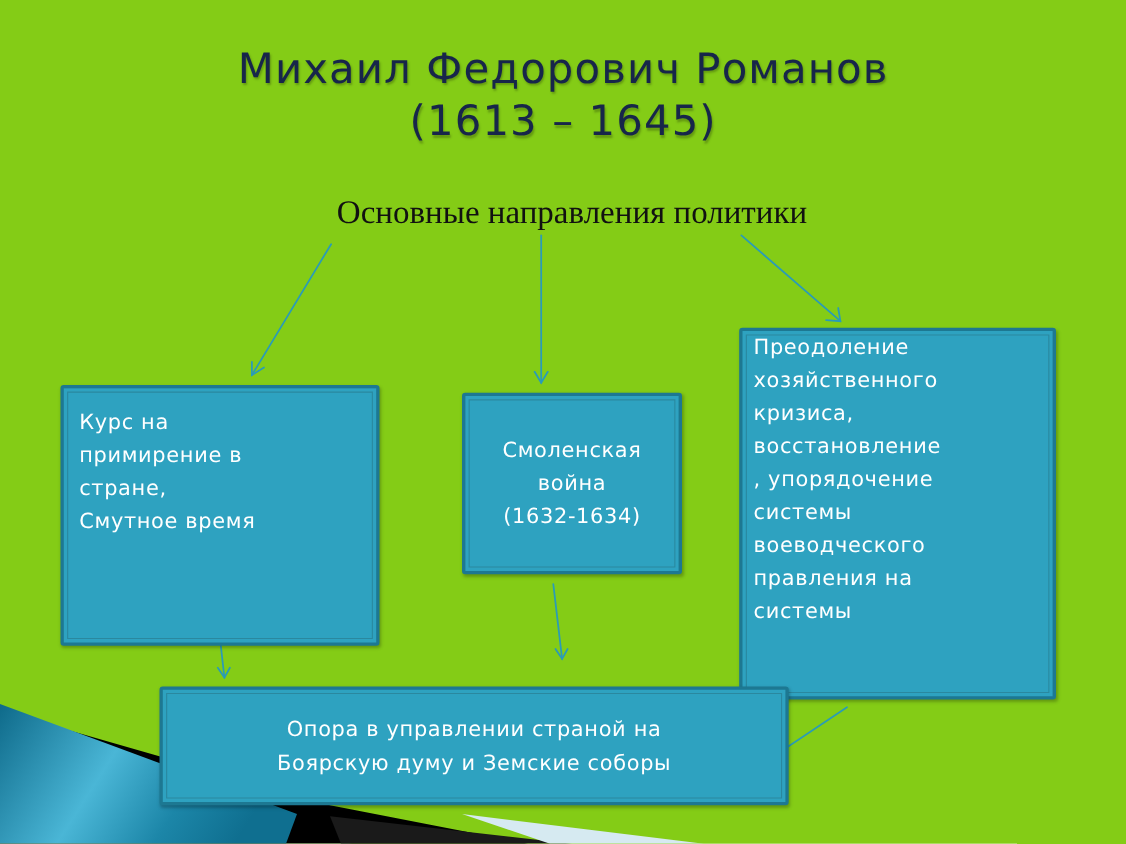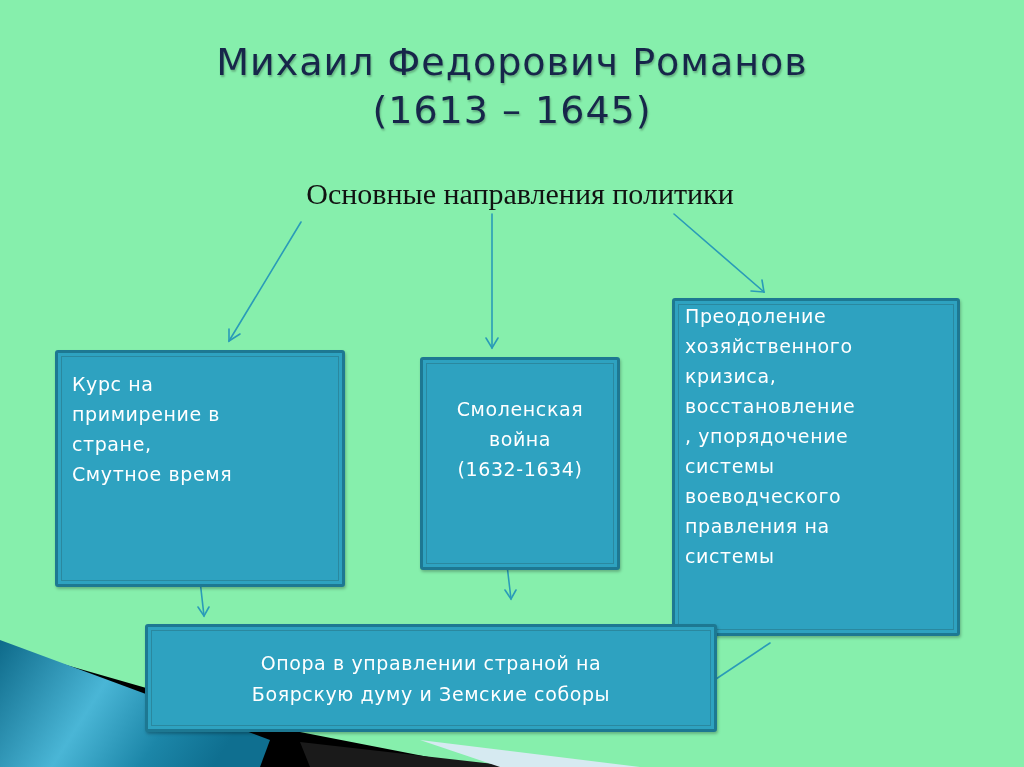--- a/index.html
+++ b/index.html
@@ -11,21 +11,21 @@
       height: 767px;
       position: relative;
       overflow: hidden;
       background: #ffffff;
       font-family: "DejaVu Sans", sans-serif;
     }
     .slide {
       position: absolute;
       left: 0; top: 0;
       width: 1024px; height: 767px;
-      background: #86efac;
+      background: #84cc16;
     }
     .swoosh {
       position: absolute;
       left: 0; top: 0;
       width: 1024px; height: 767px;
       pointer-events: none;
     }
     .title {
       position: absolute;
       left: 0;
@@ -70,21 +70,21 @@
       letter-spacing: 0.6px;
     }
     .box-left {
       left: 55px; top: 350px;
       width: 290px; height: 237px;
       padding: 16px 14px;
       line-height: 30px;
     }
     .box-center {
       left: 420px; top: 357px;
-      width: 200px; height: 213px;
+      width: 200px; height: 165px;
       padding: 34px 6px 0 6px;
       text-align: center;
       line-height: 30px;
     }
     .box-right {
       left: 672px; top: 298px;
       width: 288px; height: 338px;
       padding: 0 6px 0 10px;
       line-height: 30px;
       overflow: hidden;

